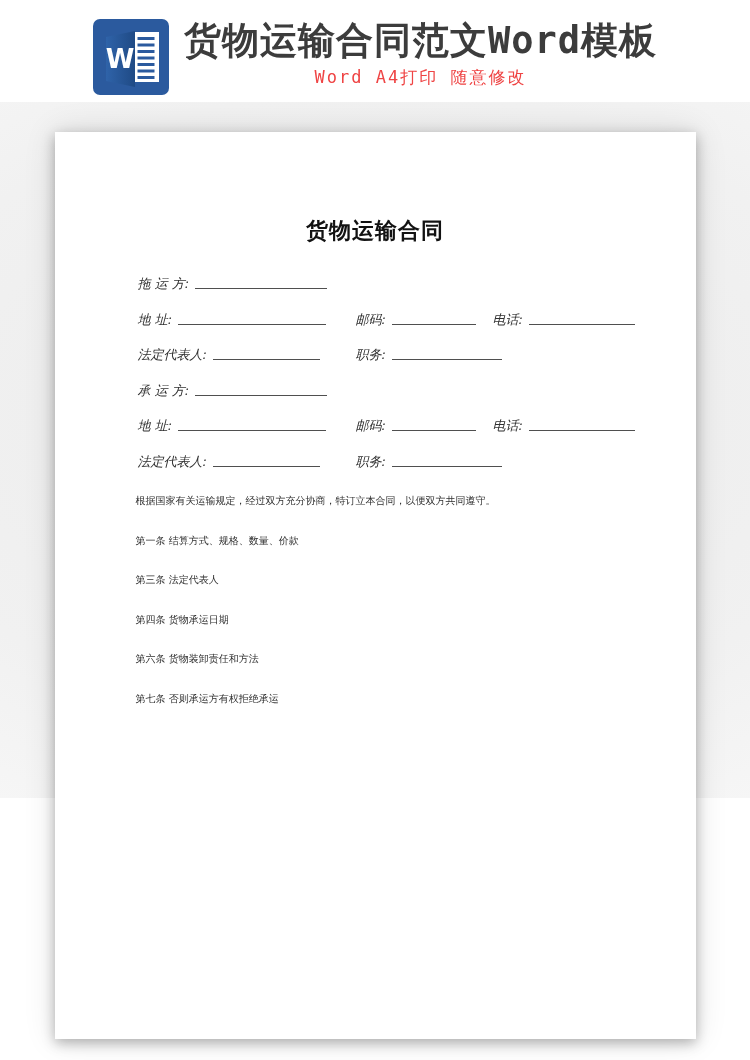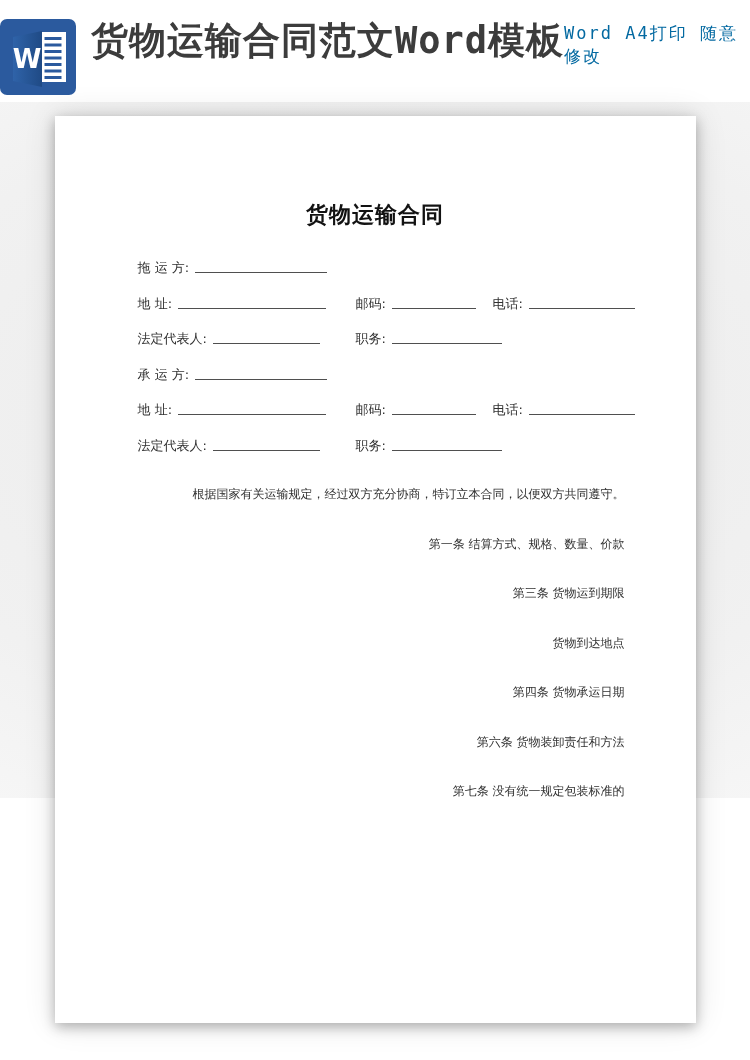--- a/index.html
+++ b/index.html
@@ -16,43 +16,44 @@
   .header {
     height: 102px;
     background: #ffffff;
     display: flex;
     justify-content: center;
     align-items: flex-start;
     gap: 15px;
     padding-top: 19px;
   }
   .word-icon { width: 76px; height: 76px; flex: 0 0 auto; }
-  .title-col { display: flex; flex-direction: row; }
+  .title-col { display: flex; flex-direction: column; }
   .app-title {
     font-size: 37px;
     font-weight: 700;
     color: #3c3c3c;
     line-height: 44px;
     letter-spacing: 1px;
     white-space: nowrap;
     font-family: "DejaVu Sans Mono", "DejaVu Sans", monospace, sans-serif;
   }
   .app-subtitle {
     font-family: "DejaVu Sans Mono", monospace;
     font-size: 17px;
-    color: #0369a1;
+    color: #ef4444;
+    text-align: center;
     margin-top: 3px;
     letter-spacing: 2px;
   }
 
   
   .stage {
     height: 696px;
     background: radial-gradient(120% 85% at 50% 45%, #ebebeb 0%, #f1f1f1 55%, #fbfbfb 100%);
-    padding-top: 14px;
+    padding-top: 30px;
   }
 
   
   .page {
     width: 641px;
     height: 907px;
     margin: 0 auto;
     background: #ffffff;
     box-shadow: 0 4px 12px rgba(0,0,0,0.28), 0 0 30px rgba(0,0,0,0.12);
     padding: 84px 57px 0 57px;
@@ -71,20 +72,21 @@
   
   .fields { margin-top: 20px; }
   .fline {
     display: flex;
     align-items: flex-start;
     font-size: 13px;
     line-height: 35.5px;
     color: #303030;
     padding-left: 26px;
     white-space: nowrap;
+    font-style: italic;
   }
   .cell-a { width: 218px; flex: 0 0 auto; }
   .cell-b { width: 137px; flex: 0 0 auto; }
   .cell-c { flex: 0 0 auto; }
   .uline {
     display: inline-block;
     border-bottom: 1px solid #4f4f4f;
     height: 12px;
     margin-left: 6px;
     vertical-align: -1px;
@@ -92,26 +94,25 @@
   .w132 { width: 132px; }
   .w148 { width: 148px; }
   .w84  { width: 84px; }
   .w106 { width: 106px; }
   .w107 { width: 107px; }
   .w110 { width: 110px; }
 
   
   .paras { margin: 0; }
   .para {
-    margin: 14px;
-    font-size: 12px;
+    margin: 4px;
+    font-size: 10px;
     line-height: 35.5px;
     color: #303030;
     text-indent: 2em;
-    text-align: right;
   }
 </style>
 </head>
 <body>
 
 <div class="header">
   <svg class="word-icon" viewBox="0 0 76 76" aria-hidden="true">
     <defs>
       <linearGradient id="flapGrad" x1="0" y1="0" x2="1" y2="0">
         <stop offset="0" stop-color="#2f63a9"></stop>
@@ -201,28 +202,27 @@
     </div>
 
     <div class="paras">
 
         <p class="para">根据国家有关运输规定，经过双方充分协商，特订立本合同，以便双方共同遵守。</p>
 
         <p class="para">第一条 结算方式、规格、数量、价款</p>
 
 
 
-        <p class="para">第三条 货物运到期限</p>
-
-        <p class="para">货物到达地点</p>
+        <p class="para">第三条 法定代表人</p>
+
 
         <p class="para">第四条 货物承运日期</p>
 
 
 
         <p class="para">第六条 货物装卸责任和方法</p>
 
-        <p class="para">第七条 没有统一规定包装标准的</p>
+        <p class="para">第七条 否则承运方有权拒绝承运</p>
 
       </div>
 
   </div>
 </div>
 
 </body></html>

